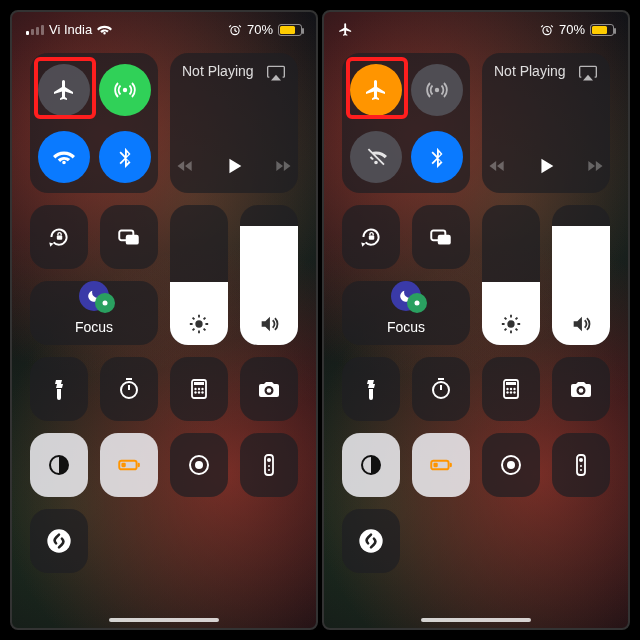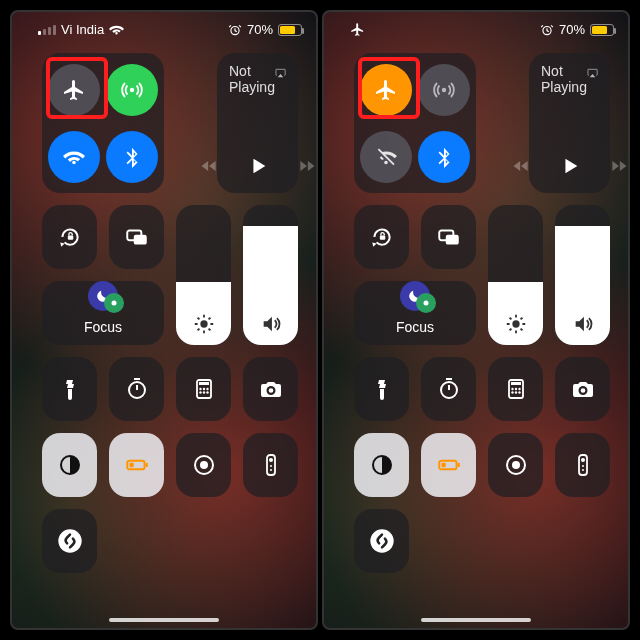--- a/index.html
+++ b/index.html
@@ -19,21 +19,20 @@
       radial-gradient(circle at 30% 20%, rgba(200,60,50,0.55), transparent 45%),
       radial-gradient(circle at 70% 75%, rgba(200,60,50,0.55), transparent 45%),
       radial-gradient(circle at 60% 30%, rgba(60,100,60,0.45), transparent 50%),
       radial-gradient(circle at 20% 80%, rgba(50,90,50,0.45), transparent 50%),
       linear-gradient(180deg,#111016,#0e0d12);
     border: 2px solid #333;
     border-radius: 8px;
     overflow: hidden;
     display: flex;
     flex-direction: column;
-    padding-left: 12px;
   }
   .statusbar {
     display: flex;
     justify-content: space-between;
     align-items: center;
     padding: 10px 14px 4px;
     color: #fff;
     font-size: 13px;
     font-weight: 500;
   }
@@ -79,21 +78,21 @@
     margin: auto;
   }
   .off { background: rgba(85,85,92,0.85); }
   .orange { background: #ff9500; }
   .green { background: #30d158; }
   .blue { background: #0a7aff; }
   .highlight-ring {
     position: absolute; border: 4px solid #ff1e1e; border-radius: 6px;
     top: 4px; left: 4px; width: 62px; height: 62px; pointer-events: none;
   }
-  .media { grid-column: span 2; grid-row: span 2; color: #fff; padding: 10px 12px; display: flex; flex-direction: column; justify-content: space-between; margin-left: 41px; }
+  .media { grid-column: span 2; grid-row: span 2; color: #fff; padding: 10px 12px; display: flex; flex-direction: column; justify-content: space-between; }
   .media-top { display:flex; justify-content: space-between; align-items:flex-start; font-size: 14px; color: rgba(255,255,255,0.85);}
   .airplay-ic { opacity: 0.8; }
   .media-ctl { display:flex; justify-content: center; gap: 28px; align-items:center; padding-bottom: 6px;}
   .play { color:#fff; }
   .skip { color: rgba(255,255,255,0.3); display:flex; }
   .tile1 { display:flex; align-items:center; justify-content:center; color:#fff; }
   .focus-tile { grid-column: span 2; display:flex; align-items:center; gap:8px; padding: 0 10px; color:#fff; font-size:14px;flex-direction:column; }
   .focus-ic { width:30px; height:30px; border-radius:50%; background:#3a3aa8; display:flex; align-items:center; justify-content:center; position:relative;}
   .focus-ic2 { position:absolute; width:20px;height:20px;border-radius:50%;background:#2aa060; right:-6px; bottom:-2px; display:flex;align-items:center;justify-content:center;}
   .slider { grid-row: span 2; border-radius: 18px; overflow:hidden; position:relative; display:flex; align-items:flex-end; justify-content:center;}

